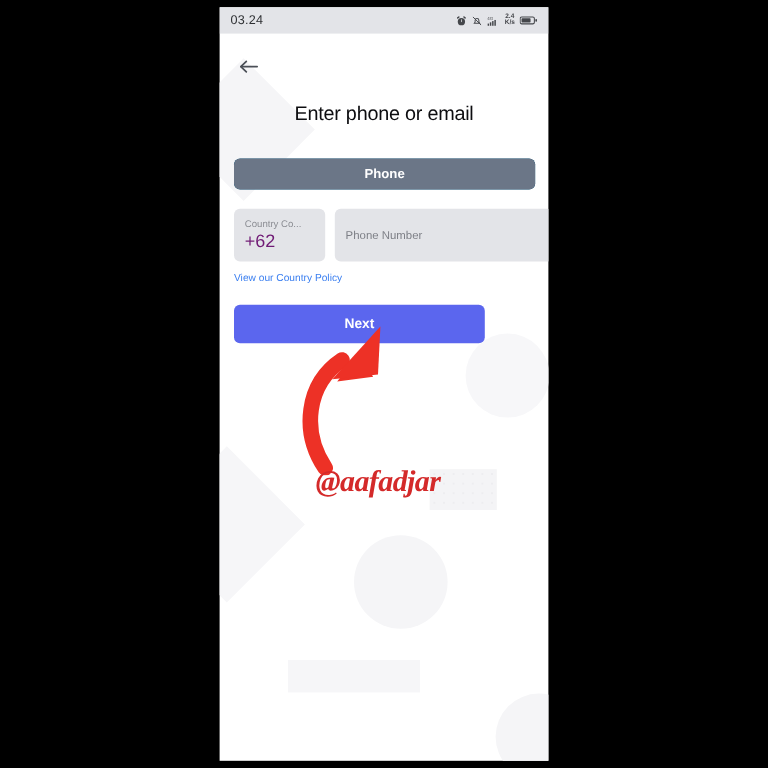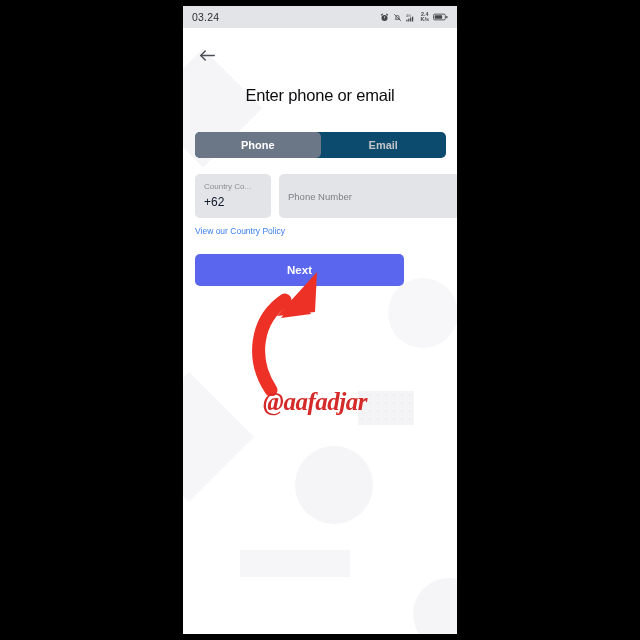--- a/index.html
+++ b/index.html
@@ -191,22 +191,22 @@
     align-items: center;
   }
   .field-label {
     font-size: 8px;
     color: #8b8d93;
     line-height: 11px;
     white-space: nowrap;
     overflow: hidden;
   }
   .field-value {
-    font-size: 12px;
-    color: #0f172a;
+    font-size: 15px;
+    color: #701a75;
     line-height: 18px;
     margin-top: 1px;
   }
   .field-placeholder {
     font-size: 9.5px;
     color: #7d7f86;
   }
 
   
   #privacy-link {
@@ -308,21 +308,20 @@
       <svg width="17" height="15" viewBox="0 0 20 16" fill="none" stroke="#4b4f57" stroke-width="1.7" stroke-linecap="round" stroke-linejoin="round">
         <path d="M18 8H2.2"></path>
         <path d="M7.4 2.8L2 8l5.4 5.2"></path>
       </svg>
     </div>
 
     <div id="page-title">Enter phone or email</div>
 
     <div id="tab-group">
       <div class="tab active">Phone</div>
-      <div class="tab inactive">Email</div>
     </div>
 
     <div id="field-row">
       <div class="field" id="country-code-field">
         <div class="field-label">Country Co...</div>
         <div class="field-value">+62</div>
       </div>
       <div class="field" id="phone-number-field">
         <div class="field-placeholder">Phone Number</div>
       </div>

